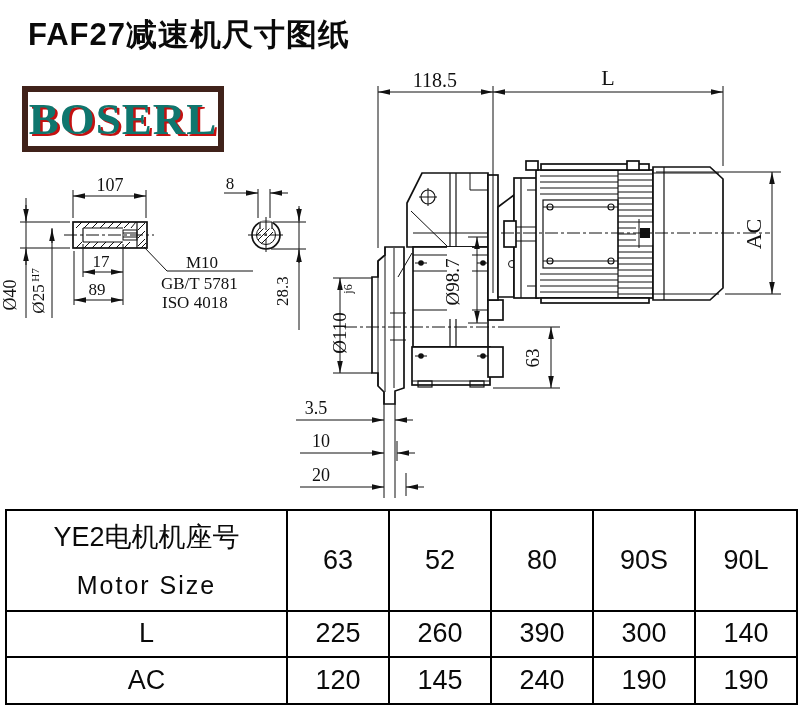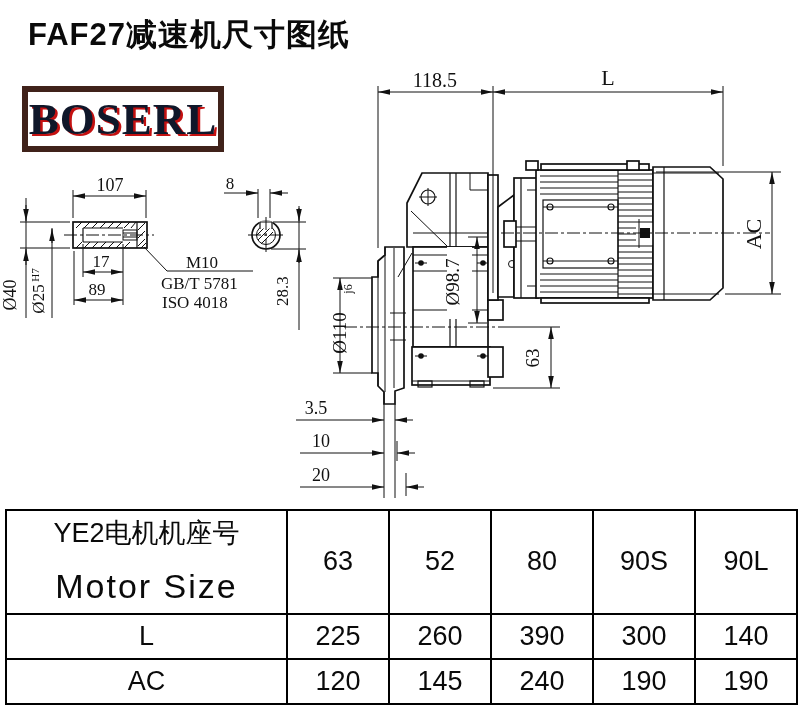--- a/index.html
+++ b/index.html
@@ -3,35 +3,35 @@
 <meta charset="utf-8">
 <style>
   html,body{margin:0;padding:0;background:#fff;}
   .page{position:relative;width:800px;height:708px;background:#ffffff;overflow:hidden;
         font-family:"Liberation Sans",sans-serif;color:#111;padding-left:12px;}
   .title{position:absolute;left:28px;top:14px;font-size:31px;font-weight:bold;
          letter-spacing:1px;color:#0a0a0a;white-space:nowrap;}
   .logo{position:absolute;left:22px;top:86px;width:202px;height:66px;box-sizing:border-box;
         border:6px solid #40221a;background:#fff;display:flex;align-items:center;justify-content:center;}
   .logo span{font-family:"Liberation Serif",serif;font-weight:bold;font-size:45px;line-height:1;
-        color:#0f172a;letter-spacing:1px;text-shadow:2.5px 1.5px 0 #c41111;}
+        color:#0f766e;letter-spacing:1px;text-shadow:2.5px 1.5px 0 #c41111;}
   svg.drawing{position:absolute;left:0;top:60px;}
   svg.drawing text{font-family:"Liberation Serif",serif;fill:#111;}
   .geo{stroke:#111;stroke-width:1.7;fill:none;}
   .geow{stroke:#111;stroke-width:1.7;fill:#fff;}
   .med{stroke:#111;stroke-width:1.2;fill:none;}
   .thin{stroke:#111;stroke-width:1;fill:none;}
   .dim{stroke:#111;stroke-width:1;fill:none;}
   .cl{stroke:#111;stroke-width:1;fill:none;stroke-dasharray:13 3 3 3;}
   .spec-table{position:absolute;left:5px;top:509px;width:791px;height:196px;
         border-collapse:collapse;table-layout:fixed;}
   .spec-table td{border:2.5px solid #000;text-align:center;vertical-align:middle;
         font-size:27px;color:#0a0a0a;padding:0;}
   .hdr-cn{font-size:27px;line-height:1.25;}
-  .hdr-en{font-size:34px;letter-spacing:2px;line-height:1.2;margin-top:15px;}
+  .hdr-en{font-size:25px;letter-spacing:2px;line-height:1.2;margin-top:15px;}
 </style>
 </head>
 <body>
 
 <div class="page">
 
   <div class="title">FAF27减速机尺寸图纸</div>
 
   <div class="logo">
     <span>BOSERL</span>

